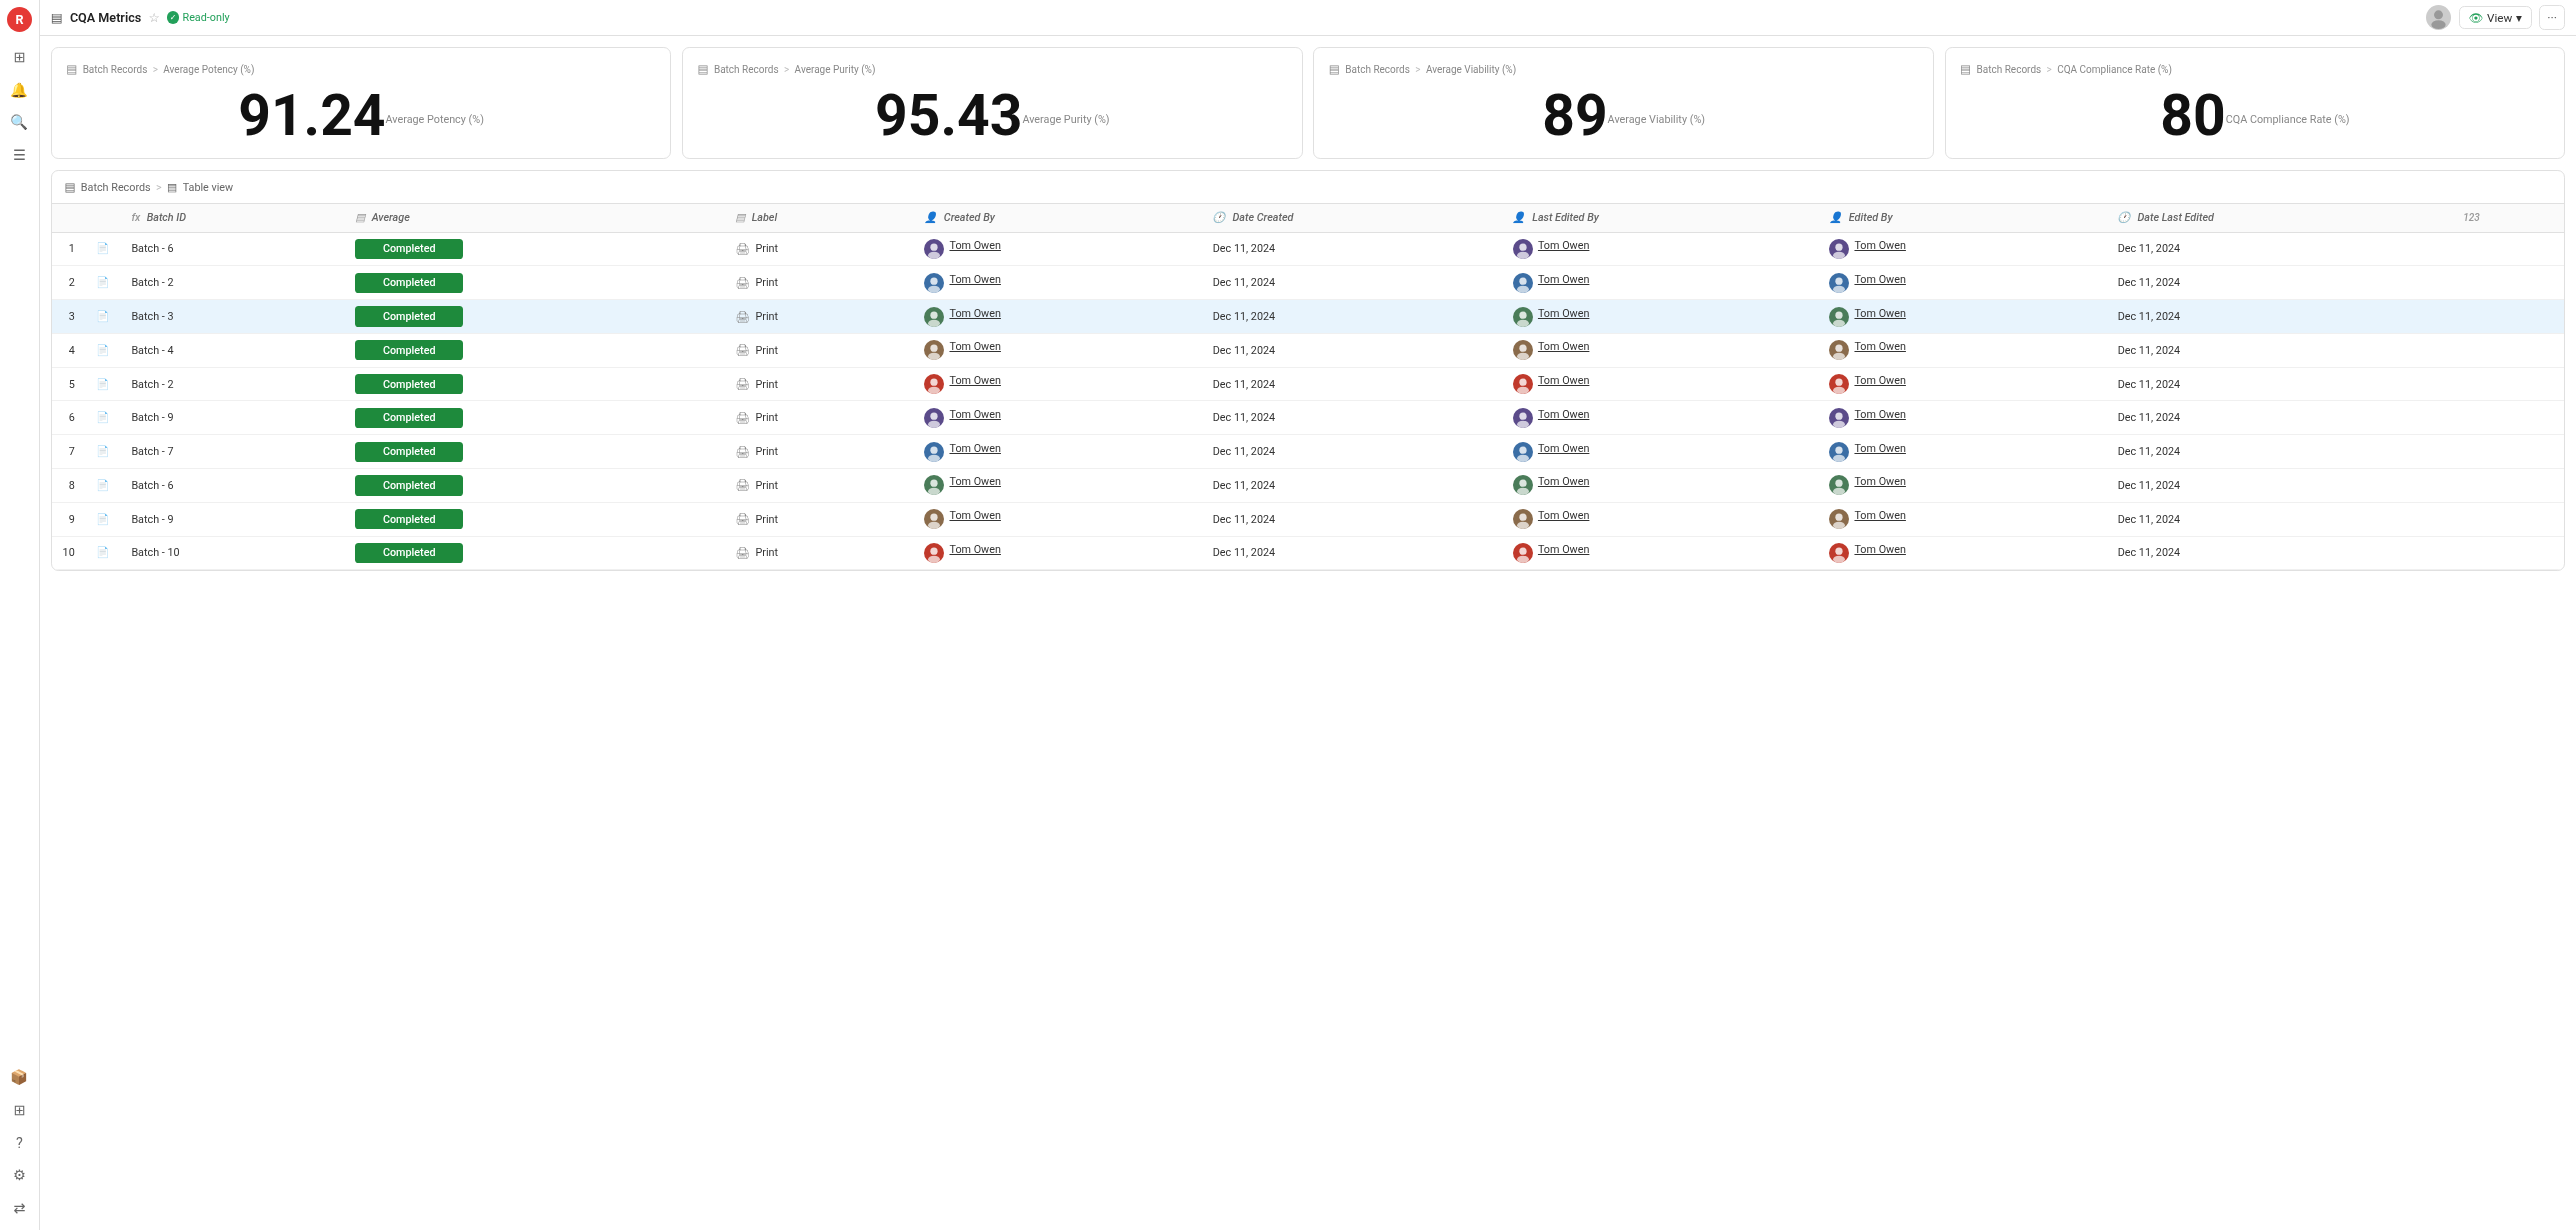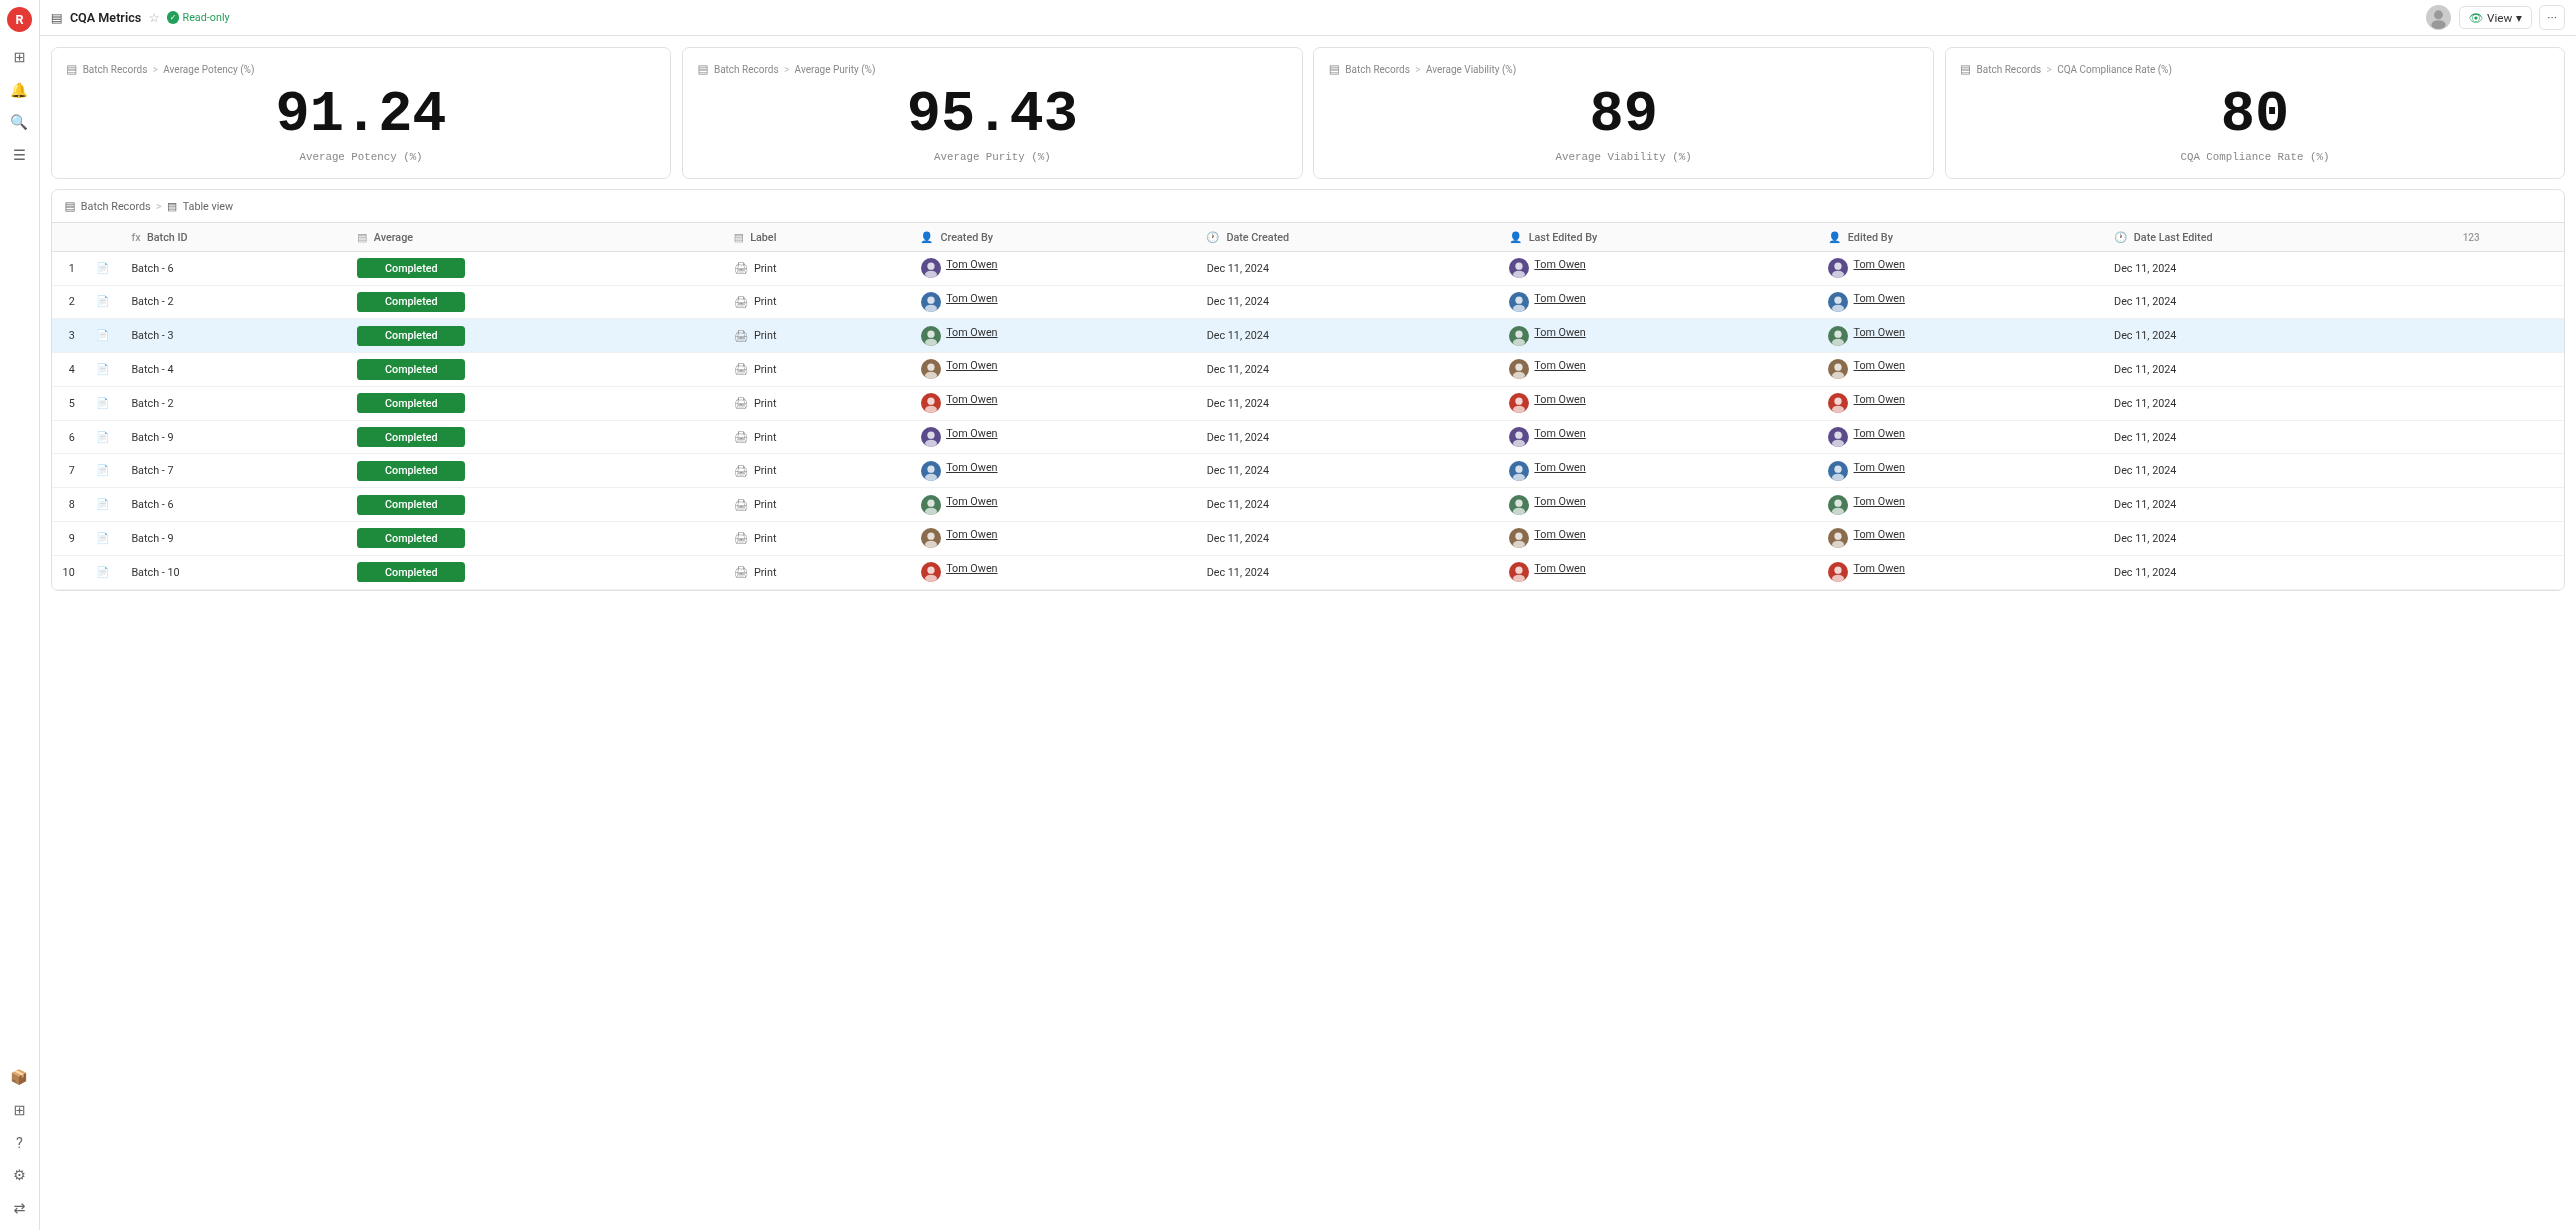--- a/index.html
+++ b/index.html
@@ -93,22 +93,22 @@
       display: flex;
       flex-direction: column;
     }
     .metric-card-header {
       display: flex; align-items: center; gap: 5.4px;
       font-size: 10px; color: #888; margin-bottom: 10.8px;
     }
     .metric-card-header .breadcrumb-sep { color: #bbb; }
     .metric-card-header .table-icon { font-size: 11.7px; }
     .metric-value-area {
-      flex: 1; display: flex; flex-direction: column;
-      align-items: center;  font-family: Liberation Mono, monospace;
+      flex: 1; display: flex; flex-direction: row;
+      align-items: center; justify-content: center;
     }
     .metric-value { font-size: 57px; font-weight: 700; color: #111; line-height: 1; }
     .metric-label { font-size: 10.8px; color: #888; margin-top: 7.2px; }
 
     
     .table-section {
       background: #fff;
       border: 0.9px solid #e0e0e0;
       border-radius: 7.2px;
       overflow: hidden;
@@ -127,20 +127,21 @@
     .data-table { width: 100%; border-collapse: collapse; }
     .data-table th {
       background: #fafafa;
       border-bottom: 0.9px solid #e0e0e0;
       padding: 7.2px 10.8px;
       text-align: left;
       font-weight: 500;
       font-size: 10.8px;
       color: #666;
       white-space: nowrap;
+      font-style: italic;
     }
     .data-table th .col-icon { margin-right: 3.6px; color: #999; }
     .data-table td {
       padding: 6.3px 10.8px;
       border-bottom: 0.9px solid #f0f0f0;
       font-size: 10.8px;
       color: #333;
       white-space: nowrap;
     }
     .data-table tr.selected td { background: #e8f4fd; }

